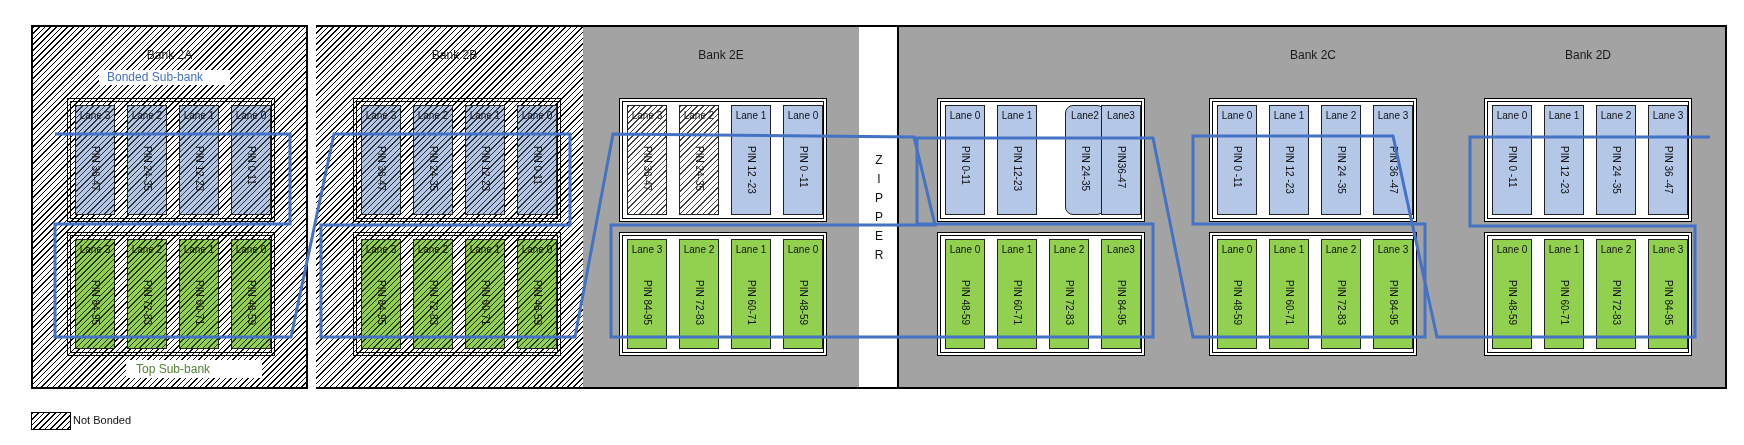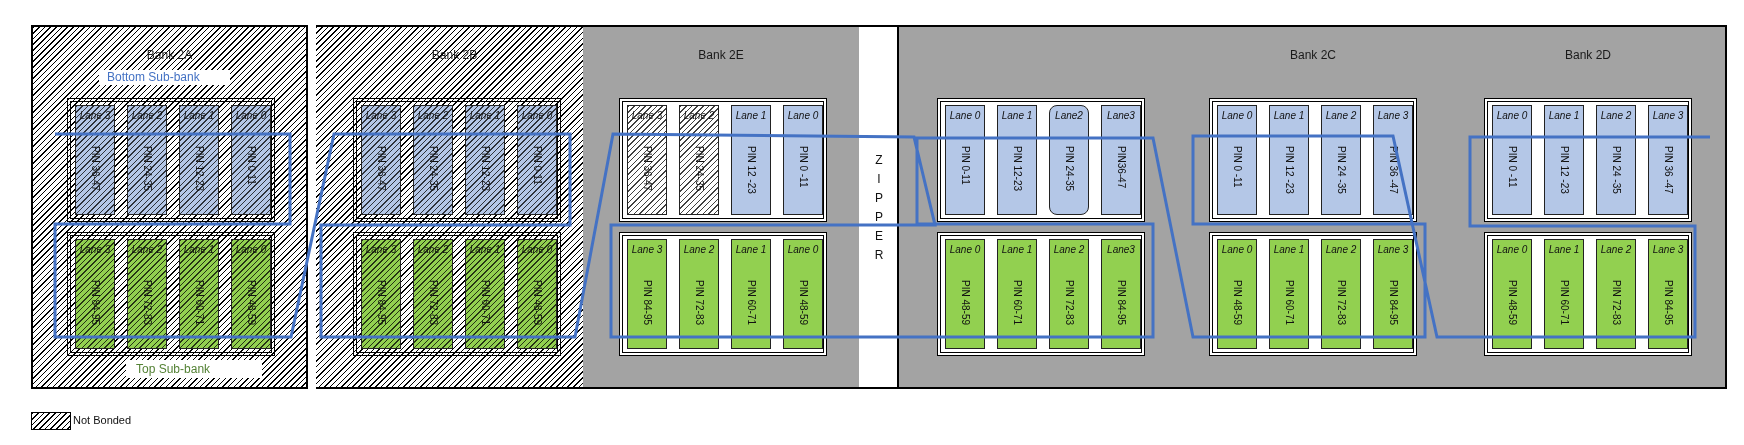--- a/index.html
+++ b/index.html
@@ -16,21 +16,21 @@
   .subbox { position: absolute; box-sizing: border-box; border: 3px double #000;
             border-width: 4px; border-style: double; background: #fff; }
   .hatch .subbox { background: transparent; }
   .lane { position: absolute; top: 3px; width: 40px; bottom: 3px; box-sizing: border-box;
           border: 1px solid #222; }
   .lane.blue { background-color: #b4c7e7; }
   .lane.green { background-color: #92d050; }
   .lane.nb { background-color: transparent; }
   .lane.hatched { background-image: repeating-linear-gradient(135deg, rgba(0,0,0,0.75) 0 1px, transparent 1px 4px); }
   .lane-label { position: absolute; top: 4px; left: 0; right: 0; text-align: center;
-                font-size: 10px; font-family: "Liberation Sans", sans-serif; color: #111; white-space: nowrap; font-style: italic; }
+                font-size: 10px; font-family: "Liberation Sans", sans-serif; color: #111; white-space: nowrap; }
   .pin-label { position: absolute; top: 40px; left: 50%; transform: translateX(-50%);
                writing-mode: vertical-rl; font-size: 10px; font-family: "Liberation Sans", sans-serif;
                color: #111; white-space: nowrap; }
   .sub-tag { position: absolute; background: #fff; font-size: 12px; font-family: "Liberation Sans", sans-serif; }
   .zipper { position: absolute; left: 859px; top: 25px; width: 40px; height: 364px;
             box-sizing: border-box; border-top: 2px solid #000; border-bottom: 2px solid #000;
             background: #fff; }
   .zipper-letter { display: block; text-align: center; font-size: 12px; line-height: 19px;
                    font-family: "Liberation Sans", sans-serif; color: #111; }
   .zipper-text { position: absolute; top: 124px; left: 0; right: 0; }
@@ -40,21 +40,21 @@
   .legend-text { position: absolute; left: 73px; top: 414px; font-size: 11px;
                  font-family: "Liberation Sans", sans-serif; color: #111; }
 </style>
 </head>
 <body>
 
 <div id="stage">
 
   <div class="bank hatch" style="left:31px;width:277px;padding-left:8px;">
     <div class="bank-title">Bank 2A</div>
-    <div class="sub-tag" style="left:66px;top:43px;width:123px;height:15px;line-height:15px;padding-left:8px;color:#4472c4;">Bottom Sub-bank</div>
+    <div class="sub-tag" style="left:66px;top:43px;width:123px;height:15px;line-height:15px;padding-left:8px;color:#4472c4;">Bonded Sub-bank</div>
     <div class="subbox" style="left:34px;top:71px;width:208px;height:124px;">
       <div class="lane nb hatched" style="left: 4px; background-color: rgb(180, 199, 231);">
           <span class="lane-label">Lane 3</span>
           <span class="pin-label">PIN 36-47</span>
         </div>
       <div class="lane nb hatched" style="left: 56px; background-color: rgb(180, 199, 231);">
           <span class="lane-label">Lane 2</span>
           <span class="pin-label">PIN 24-35</span>
         </div>
       <div class="lane nb hatched" style="left: 108px; background-color: rgb(180, 199, 231);">
@@ -181,21 +181,21 @@
   <div class="bank" style="left:897px;width:280px;">
     <div class="subbox" style="left:38px;top:71px;width:208px;height:124px;">
       <div class="lane blue" style="left:4px;">
           <span class="lane-label">Lane 0</span>
           <span class="pin-label">PIN 0-11</span>
         </div>
       <div class="lane blue" style="left:56px;">
           <span class="lane-label">Lane 1</span>
           <span class="pin-label">PIN 12-23</span>
         </div>
-      <div class="lane blue" style="left:108px;border-radius:8px;">
+      <div class="lane blue" style="left:124px;border-radius:8px;">
           <span class="lane-label">Lane2</span>
           <span class="pin-label">PIN 24-35</span>
         </div>
       <div class="lane blue" style="left:160px;">
           <span class="lane-label">Lane3</span>
           <span class="pin-label">PIN36-47</span>
         </div>
     </div>
     <div class="subbox" style="left:38px;top:205px;width:208px;height:124px;">
       <div class="lane green" style="left:4px;">

